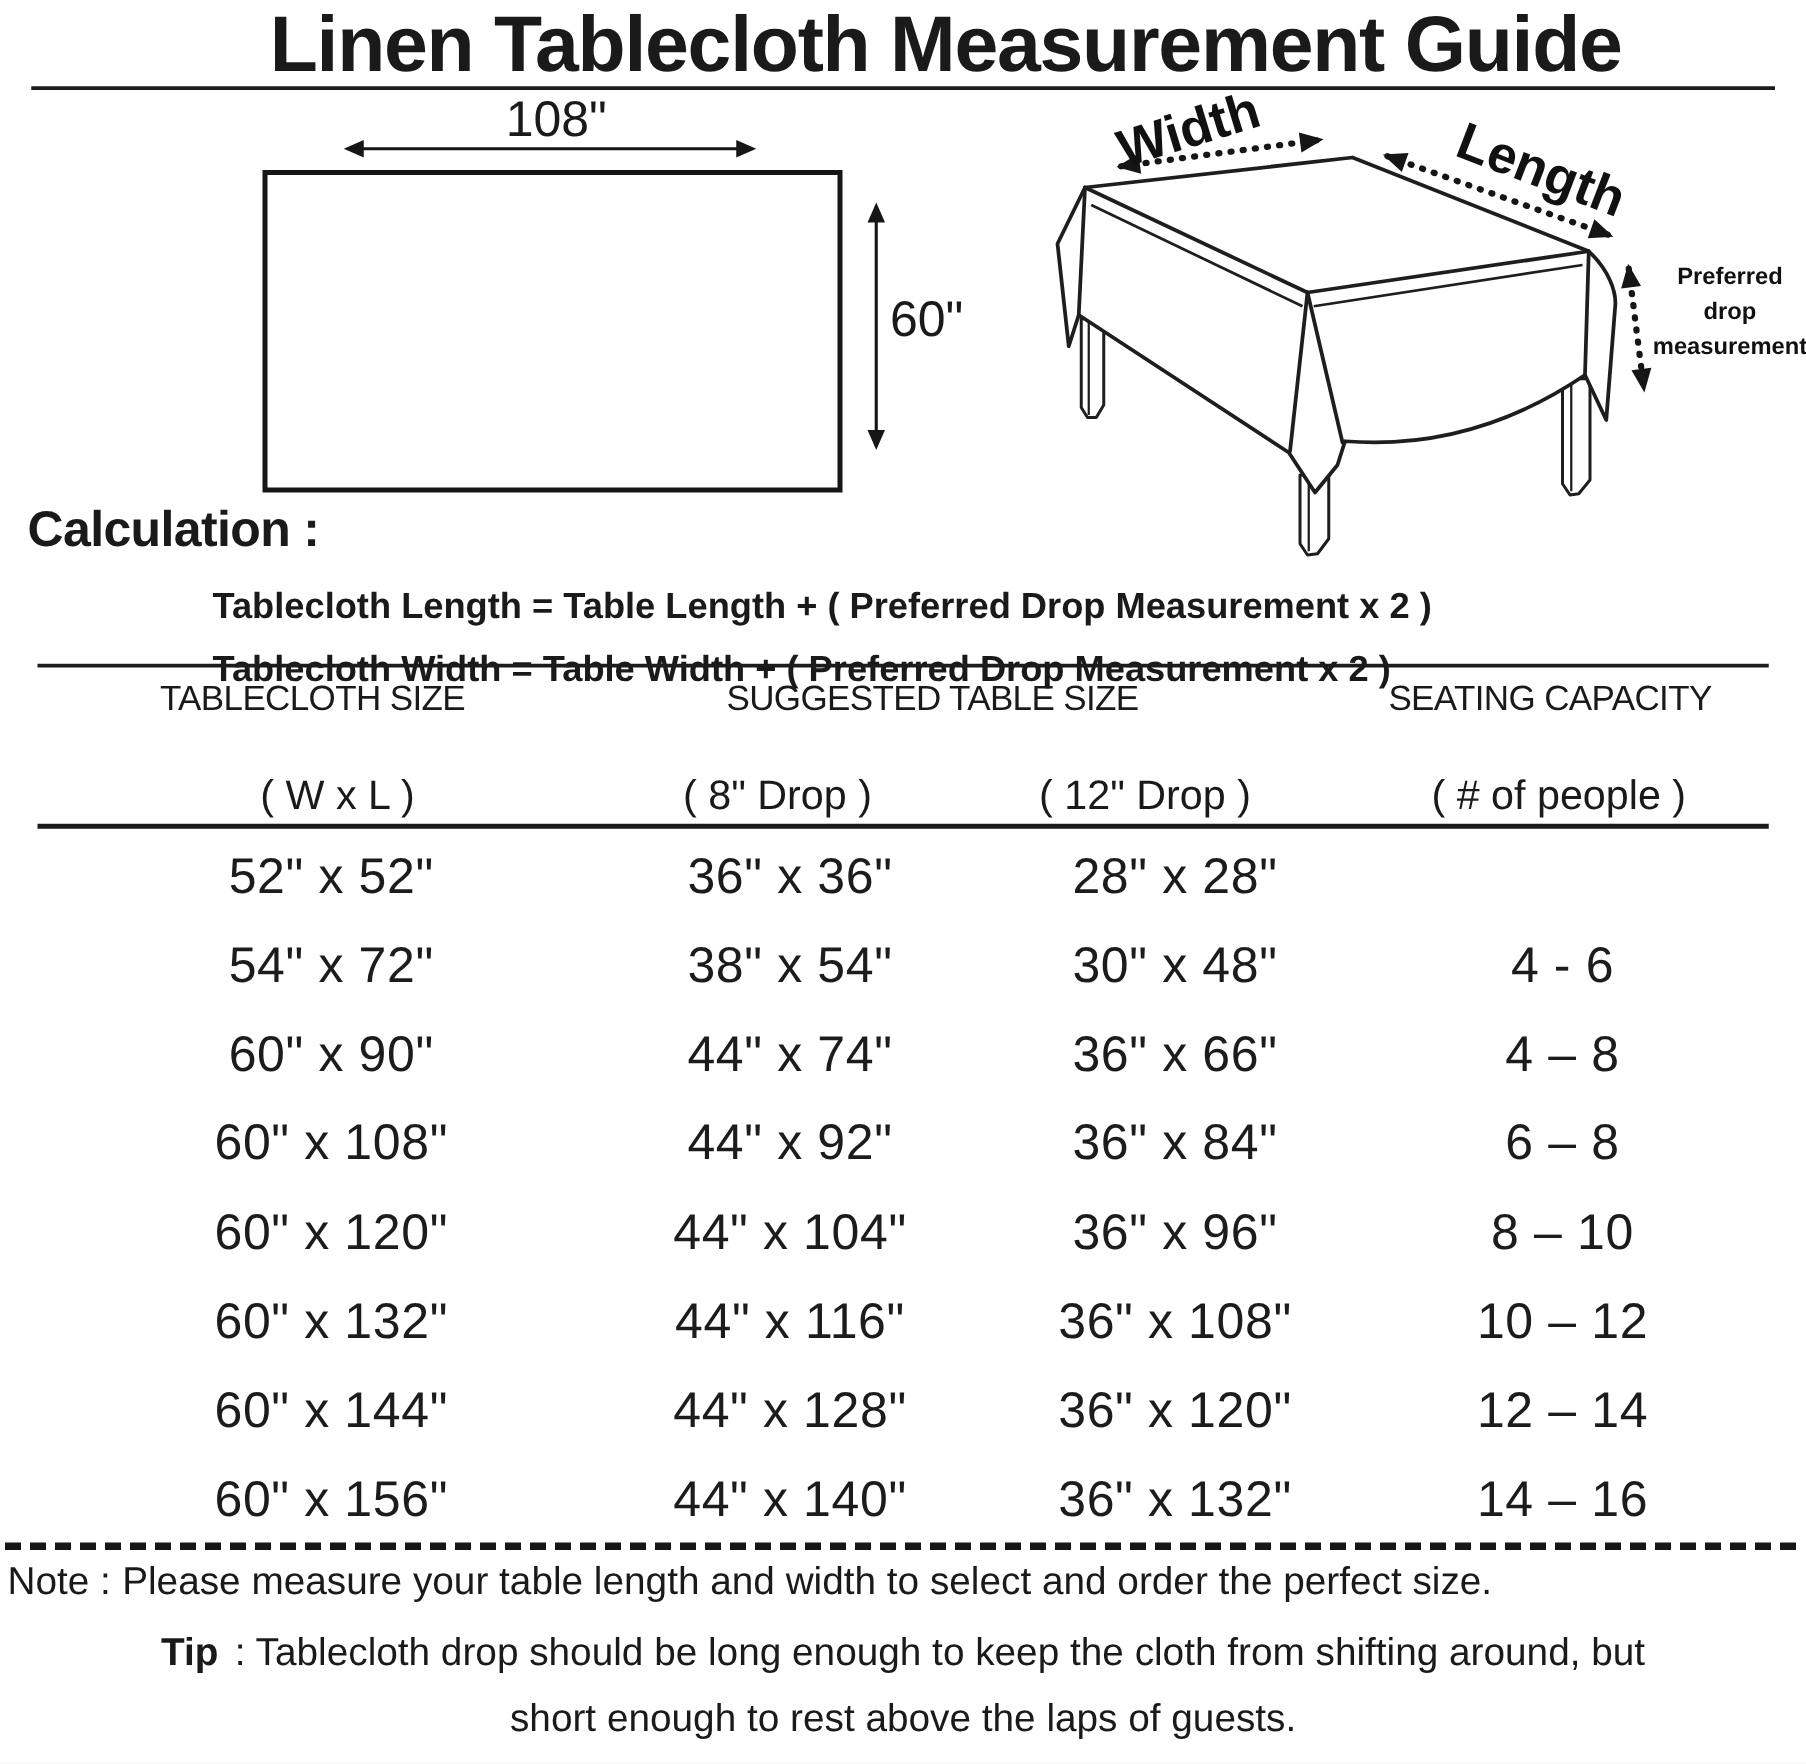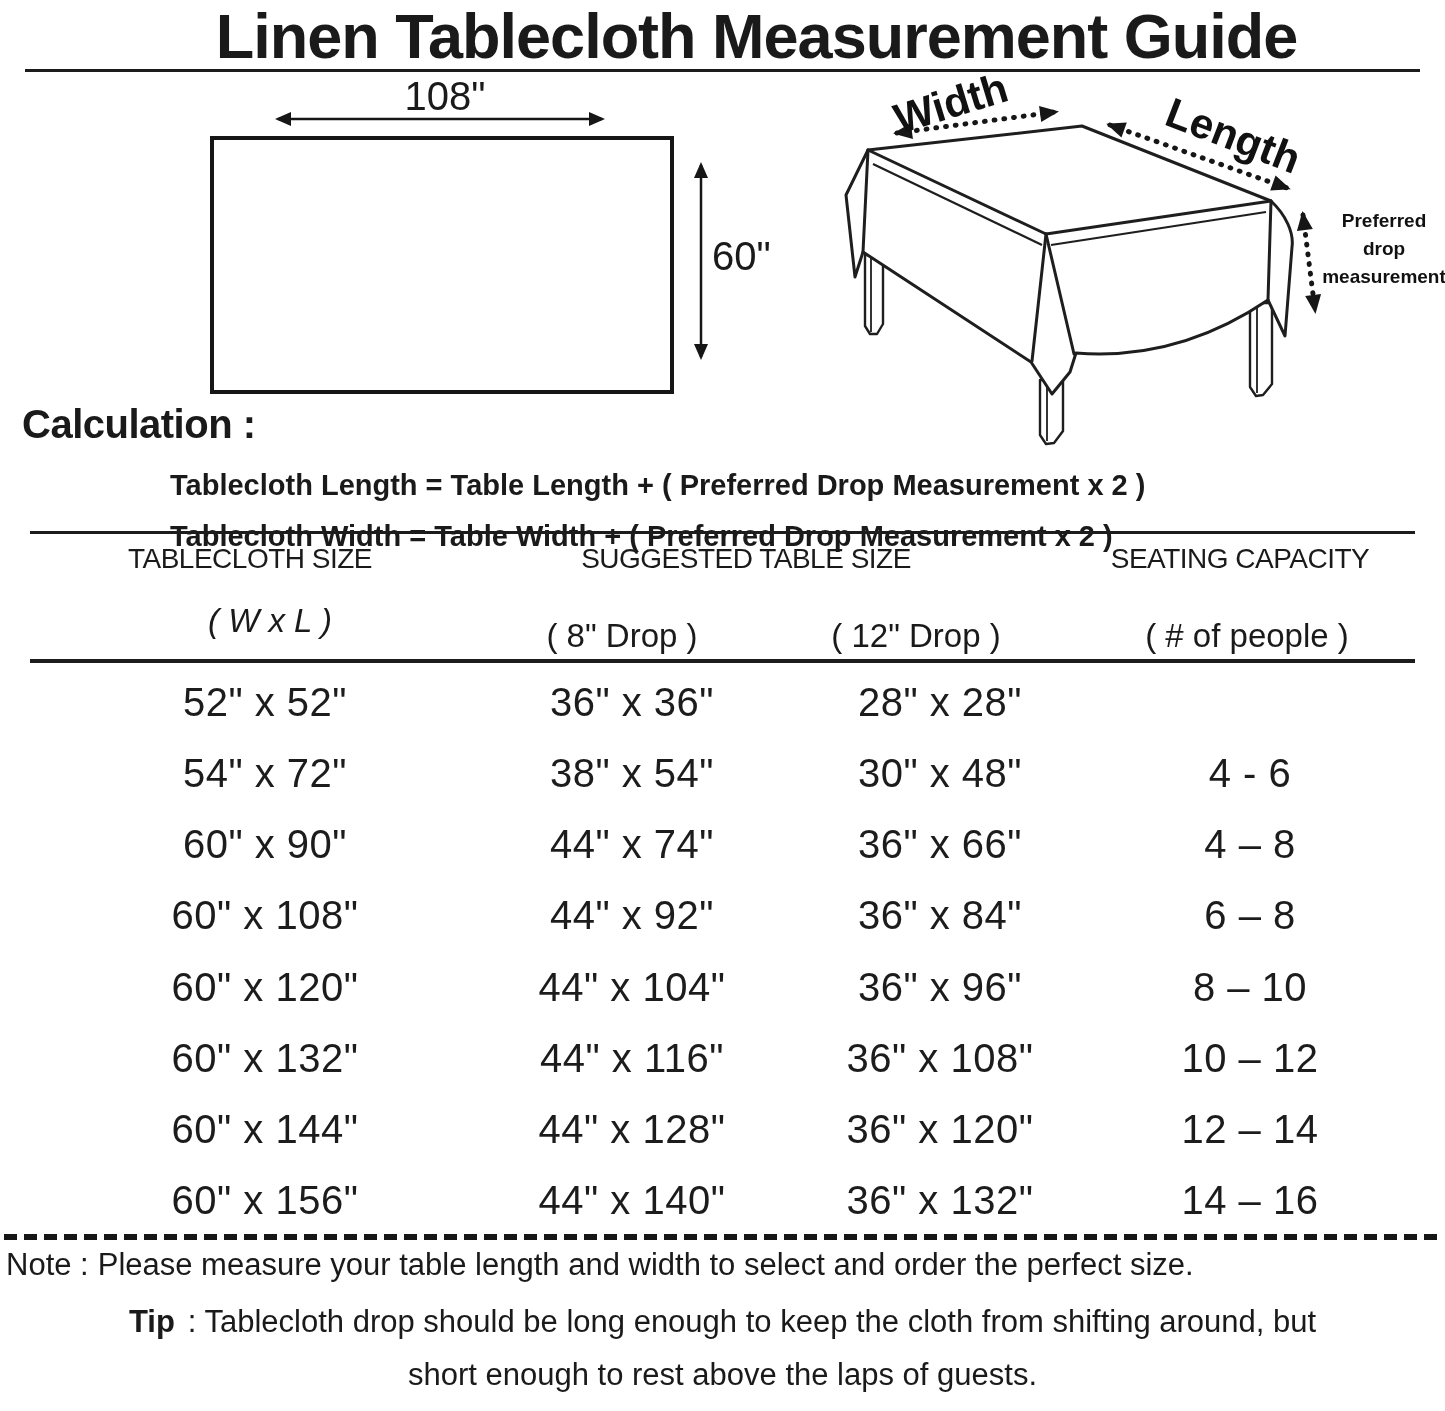--- a/index.html
+++ b/index.html
@@ -28,21 +28,21 @@
   .rule{background:#1c1c1c;}
   .rule-top{left:30px;top:531px;width:1385px;height:3px;}
   .rule-mid{left:30px;top:659px;width:1385px;height:4px;}
   
   .th{font-size:28px;font-weight:normal;letter-spacing:-0.5px;text-align:center;white-space:nowrap;}
   .th1{left:60px;top:543px;width:380px;}
   .th23{left:516px;top:543px;width:460px;}
   .th4{left:1040px;top:543px;width:400px;}
   .sub{font-size:33px;text-align:center;white-space:nowrap;}
   .subnote{left:546px;top:581px;width:400px;}
-  .s1{left:120px;top:602px;width:300px;font-style:italic;}
+  .s1{left:120px;top:617px;width:300px;}
   .s2{left:472px;top:617px;width:300px;}
   .s3{left:766px;top:617px;width:300px;}
   .s4{left:1077px;top:617px;width:340px;}
   
   .rows{left:0;top:666px;width:1445px;height:570px;display:grid;grid-template-rows:repeat(8,1fr);}
   .row{position:relative;}
   .cell{position:absolute;top:50%;transform:translateY(-50%);
     text-align:center;font-size:40px;letter-spacing:0.5px;white-space:nowrap;color:#1c1c1c;}
   .c1{left:90px;width:350px;}
   .c2{left:460px;width:344px;}

